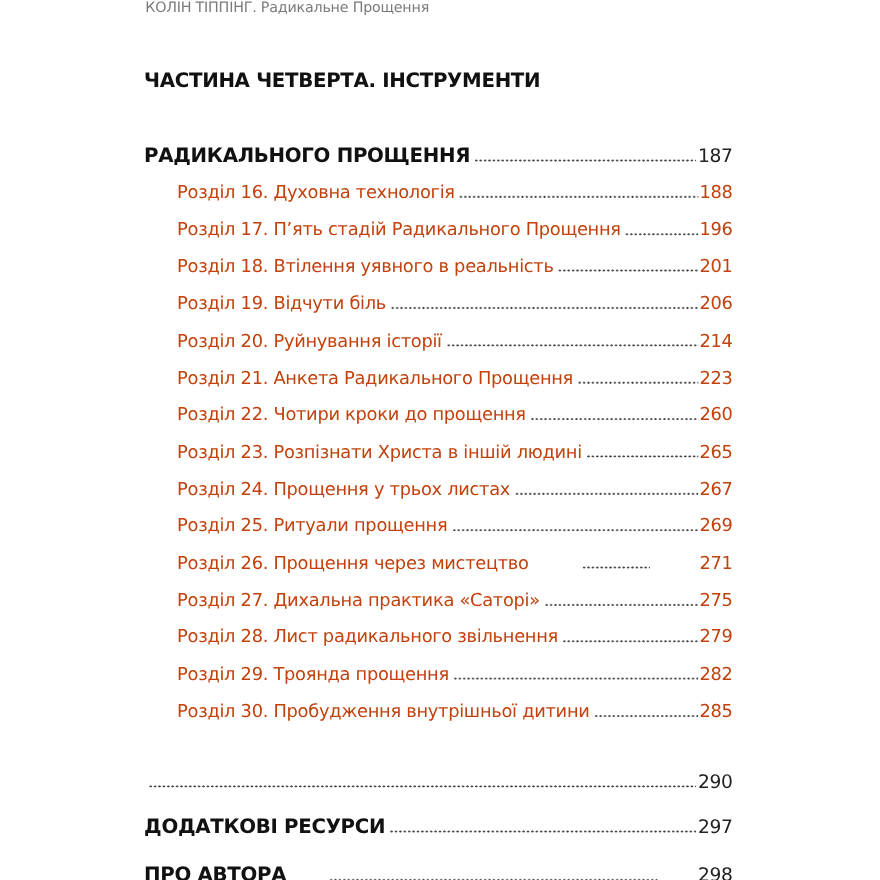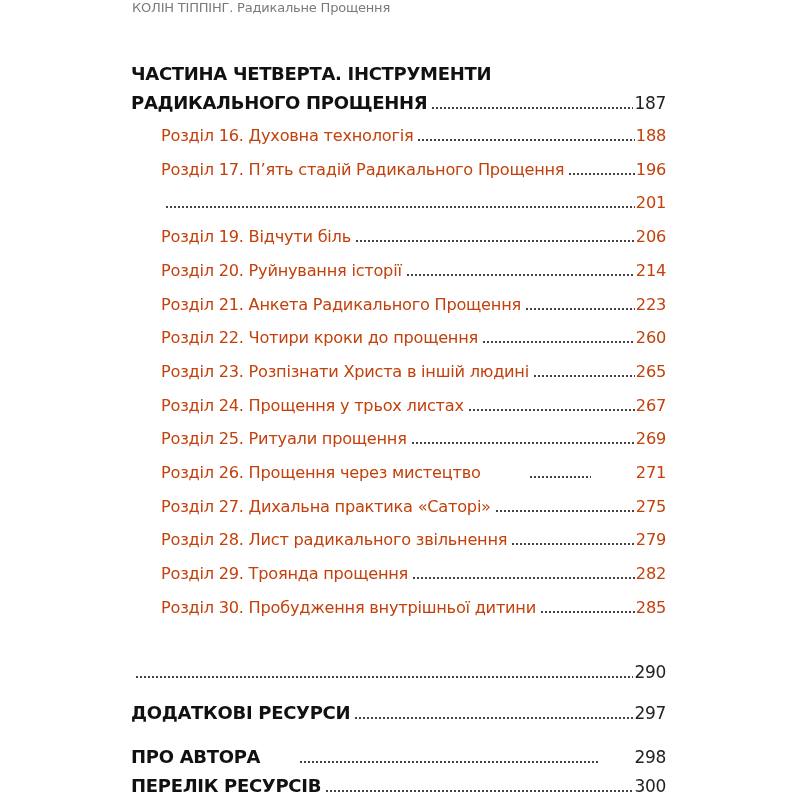--- a/index.html
+++ b/index.html
@@ -69,20 +69,21 @@
       left: 0;
       right: 0;
       bottom: 0;
       height: 2px;
       background-image: radial-gradient(circle, #444 0.9px, transparent 1.1px);
       background-size: 4px 2px;
       background-repeat: repeat-x;
     }
     .entry .page {
       flex: 0 0 auto;
+      margin-top: 39px;
     }
     .entry.bold {
       left: 131px;
       width: 535px;
       font-weight: bold;
       font-size: 18px;
       color: #111;
       letter-spacing: -0.3px;
     }
     .entry.bold .page {
@@ -116,20 +117,21 @@
     <span class="title">Розділ 16. Духовна технологія</span>
     <span class="leader"></span>
     <span class="page">188</span>
   </div>
   <div class="entry chapter" style="top:158.7px;">
     <span class="title">Розділ 17. П’ять стадій Радикального Прощення</span>
     <span class="leader"></span>
     <span class="page">196</span>
   </div>
   <div class="entry chapter" style="top:192.4px;">
+    <span class="title">Розділ 18. Втілення уявного в реальність</span>
     <span class="leader"></span>
     <span class="page">201</span>
   </div>
   <div class="entry chapter" style="top:226.1px;">
     <span class="title">Розділ 19. Відчути біль</span>
     <span class="leader"></span>
     <span class="page">206</span>
   </div>
   <div class="entry chapter" style="top:259.8px;">
     <span class="title">Розділ 20. Руйнування історії</span>

